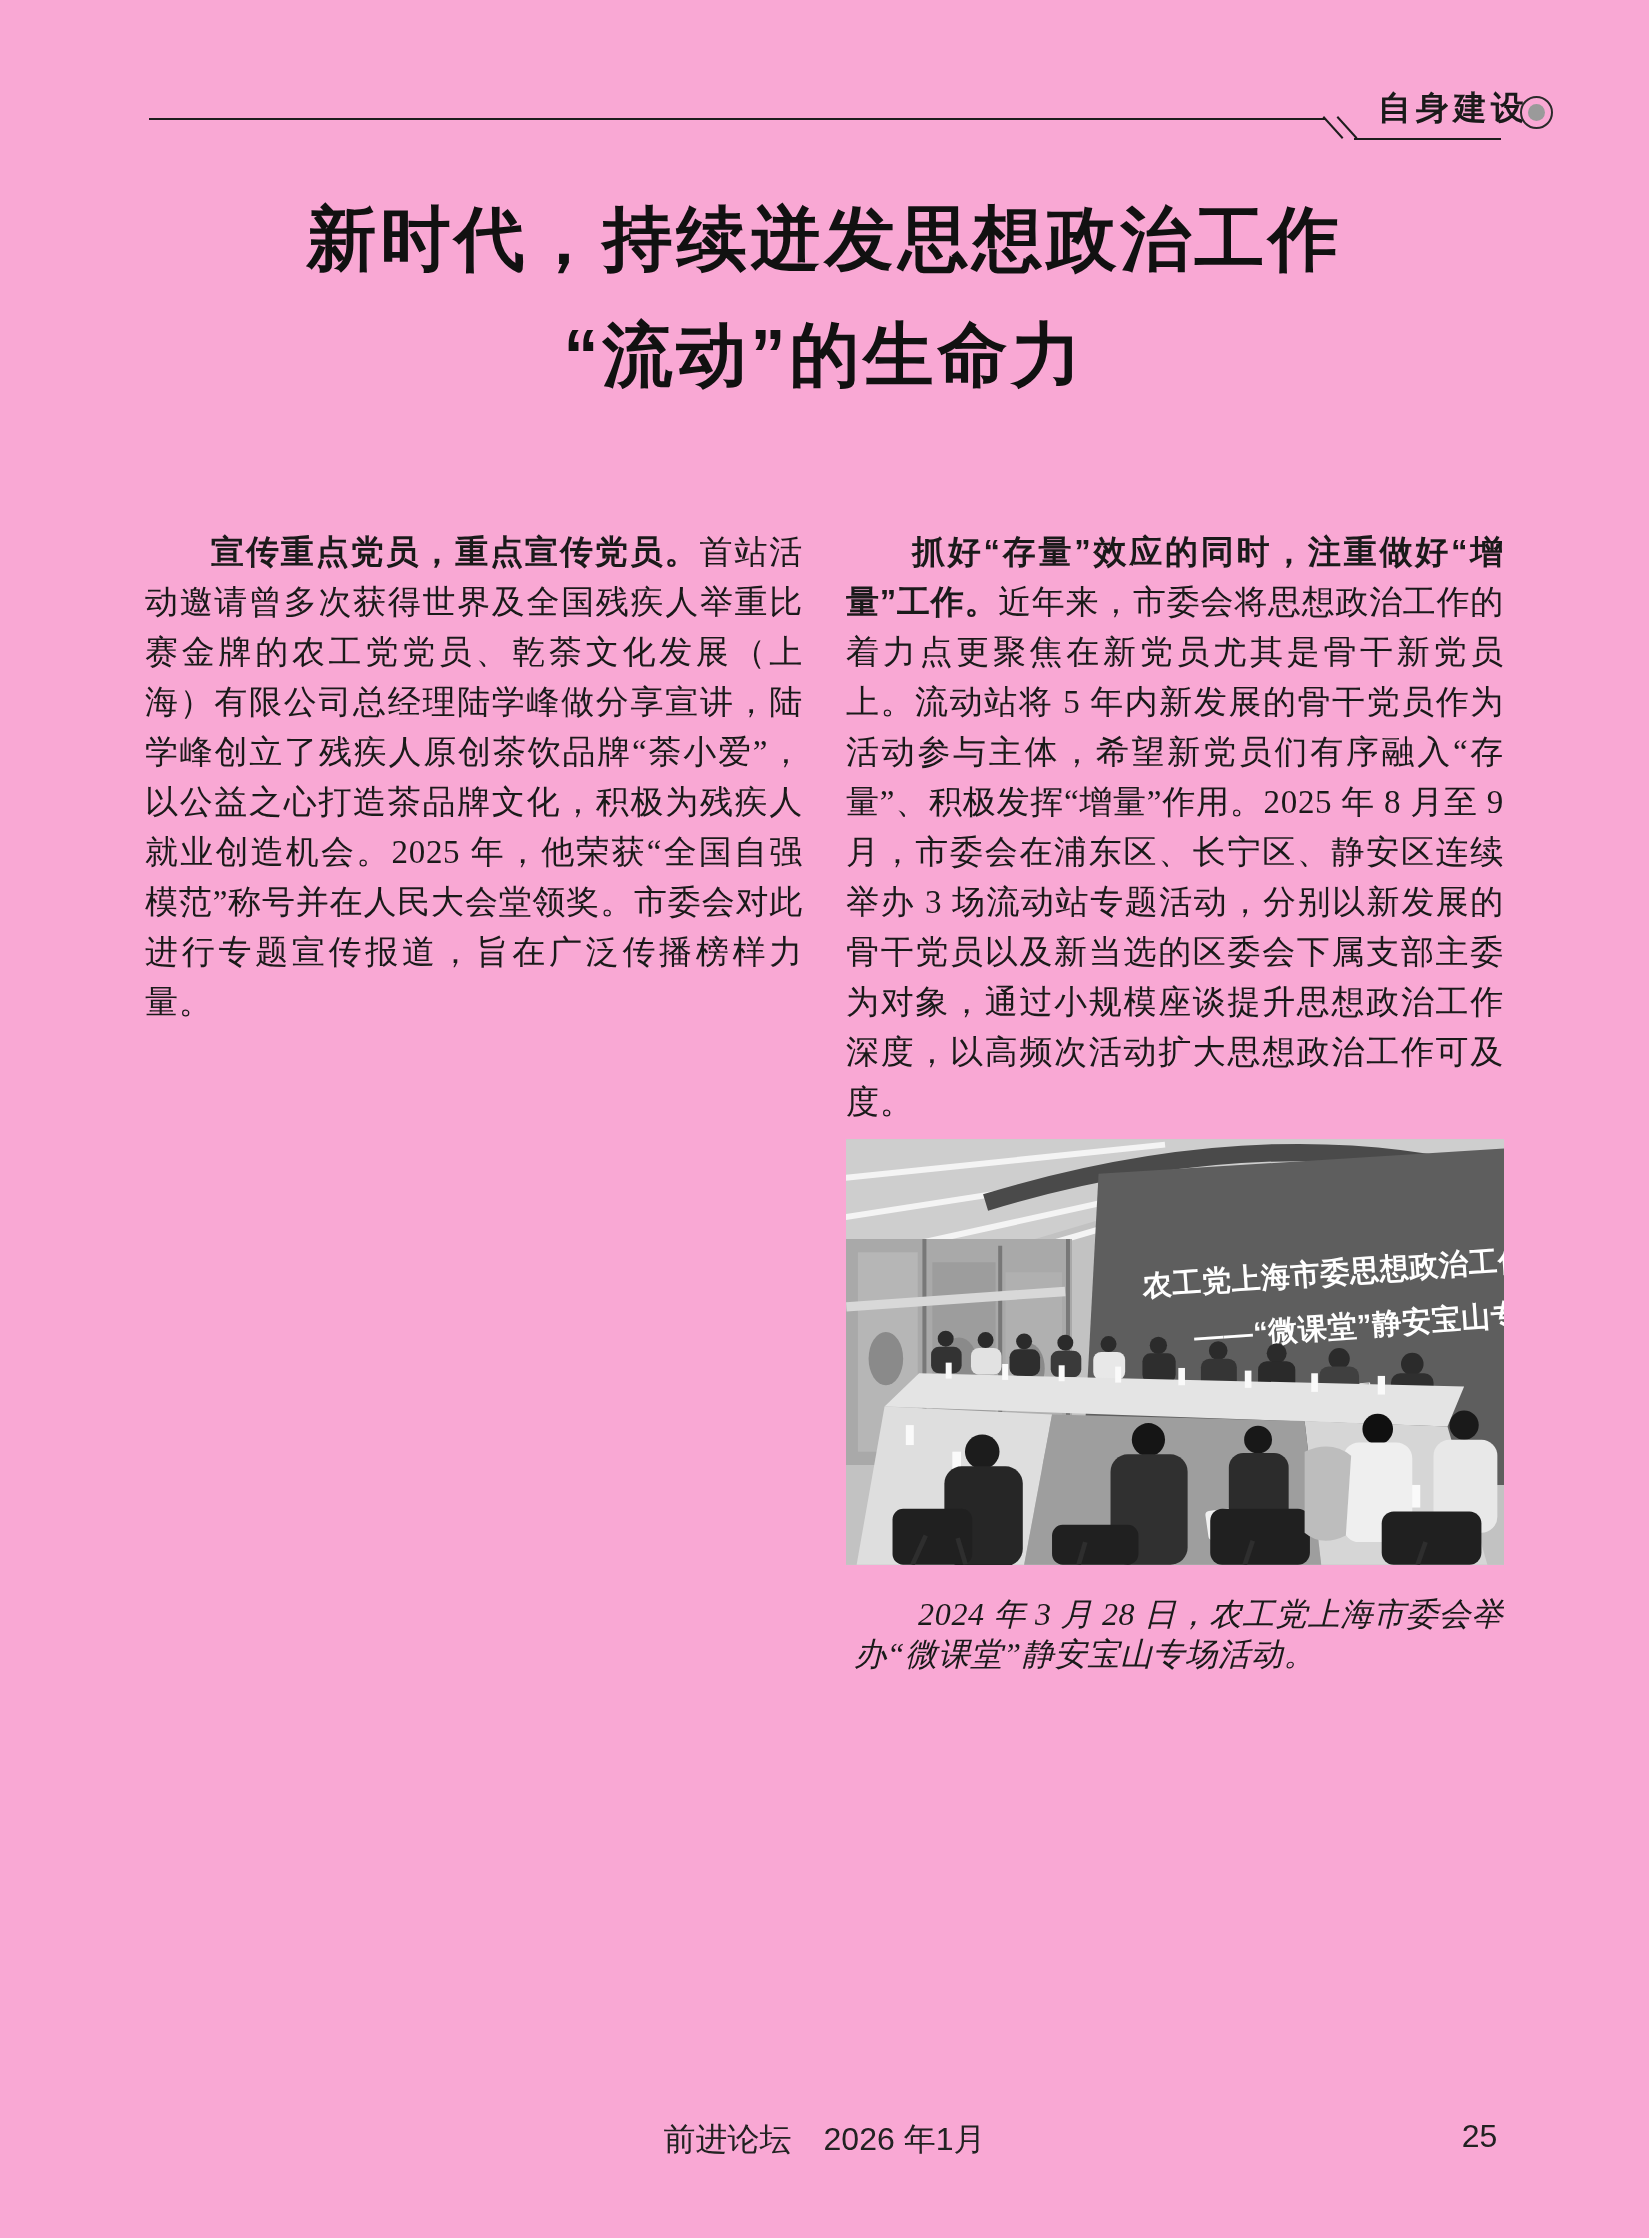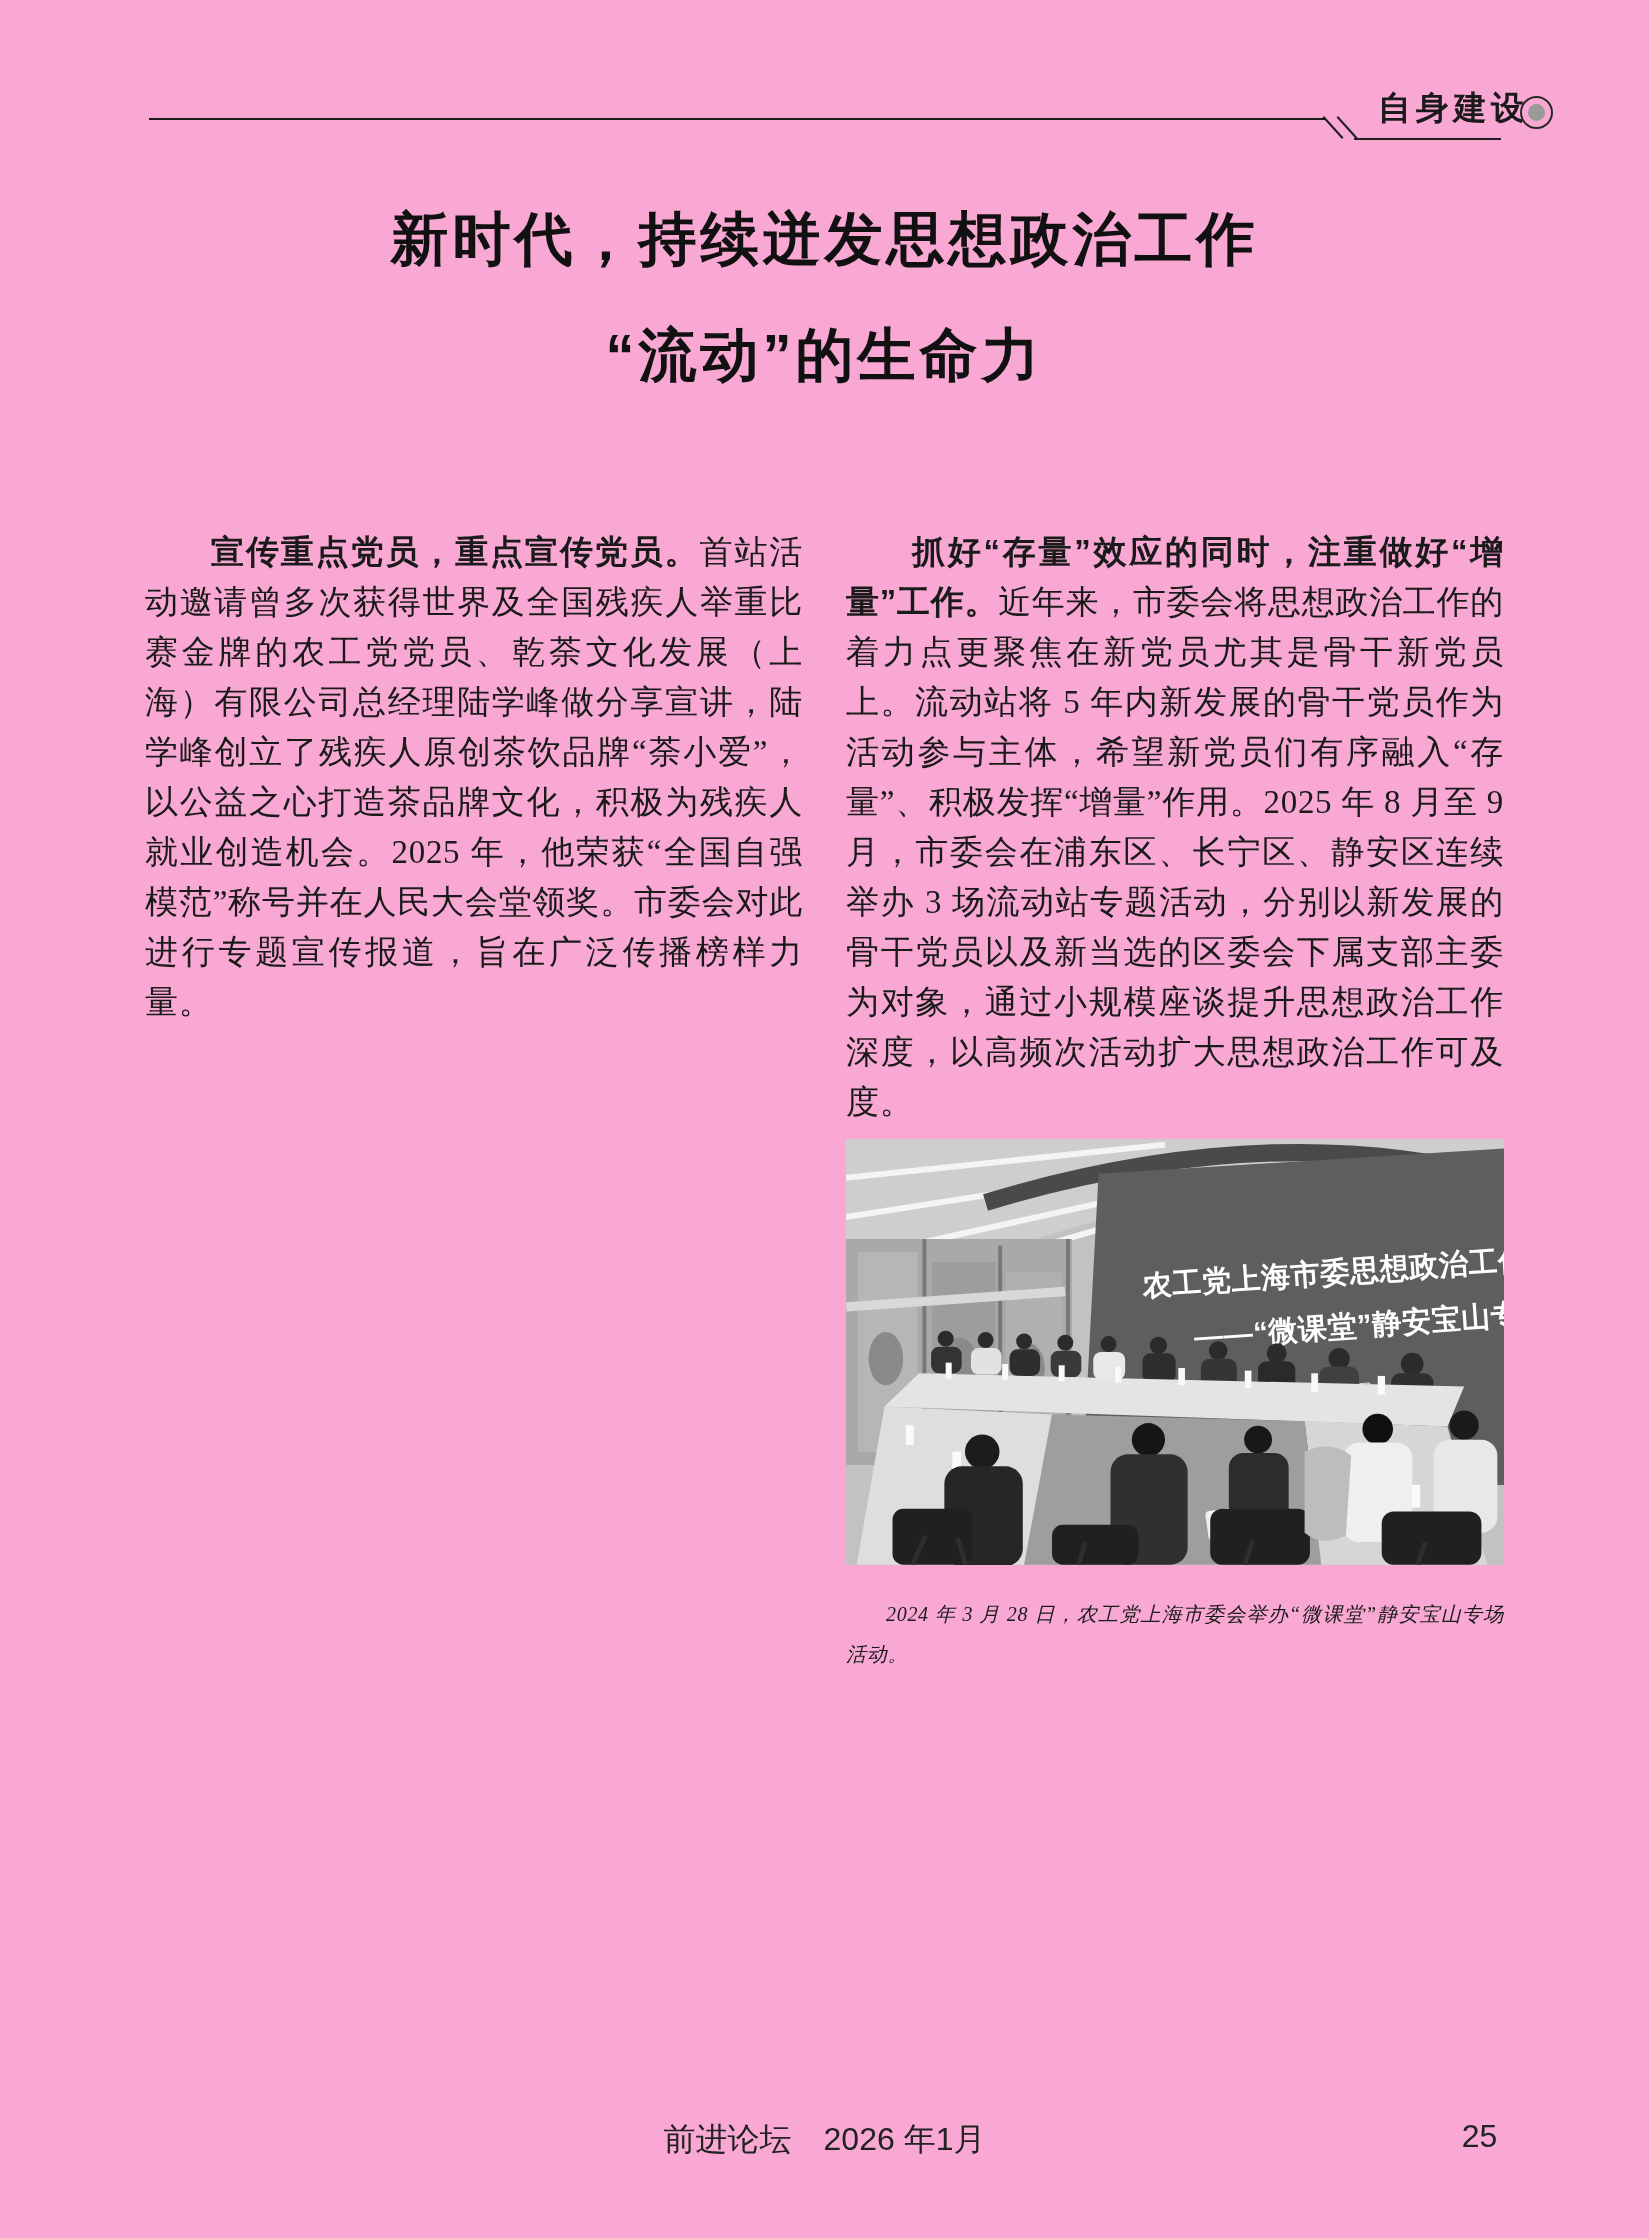--- a/index.html
+++ b/index.html
@@ -24,21 +24,21 @@
   }
   #section-icon{position:absolute;left:1520px;top:96px;width:29px;height:29px;
     border:2px solid #2a2a2a;border-radius:50%;}
   #section-icon .inner{position:absolute;left:6px;top:6px;width:17.3px;height:17.3px;
     border-radius:50%;background:#9a9a9a;}
   
   #title{
     position:absolute;left:145px;top:181px;width:1359px;
     text-align:center;
     font-family:"Liberation Sans","DejaVu Sans",sans-serif;
-    font-weight:900;font-size:58px;line-height:116px;letter-spacing:4px;
+    font-weight:900;font-size:70px;line-height:116px;letter-spacing:4px;
     color:#111;
   }
   
   .col{
     position:absolute;top:527px;width:658px;height:1509px;overflow:hidden;
     font-size:33px;line-height:50px;text-align:justify;
     letter-spacing:0.7px;
   }
   #col-left{left:145px;}
   #col-right{left:846px;}
@@ -46,22 +46,22 @@
   .col p b{font-family:"Liberation Sans","DejaVu Sans",sans-serif;font-weight:700;}
   .sec-heading{
     margin:20px 0 16.6px 0;text-indent:2em;
     font-family:"Liberation Sans","DejaVu Sans",sans-serif;
     font-weight:700;font-size:33px;line-height:60px;text-align:justify;
   }
   
   #figure{margin-top:12px;}
   #event-photo{width:658px;height:426px;overflow:hidden;background:#c8c8c8;}
   #photo-caption{
-    margin:29px 0 0 0;text-indent:2em;
-    font-style:italic;font-size:20px;line-height:40px;text-align:justify;
+    margin:29px 0 0 8px;text-indent:2em;
+    font-style:italic;font-size:32px;line-height:40px;text-align:justify;
   }
   #p5{margin-top:14.6px;}
   
   #footer{
     position:absolute;left:145px;top:2118px;width:1359px;height:40px;
     font-family:"Liberation Sans","DejaVu Sans",sans-serif;
     font-size:32px;color:#222;
   }
   #footer .center{position:absolute;left:0;width:100%;text-align:center;}
   #footer .gap{display:inline-block;width:32px;}

